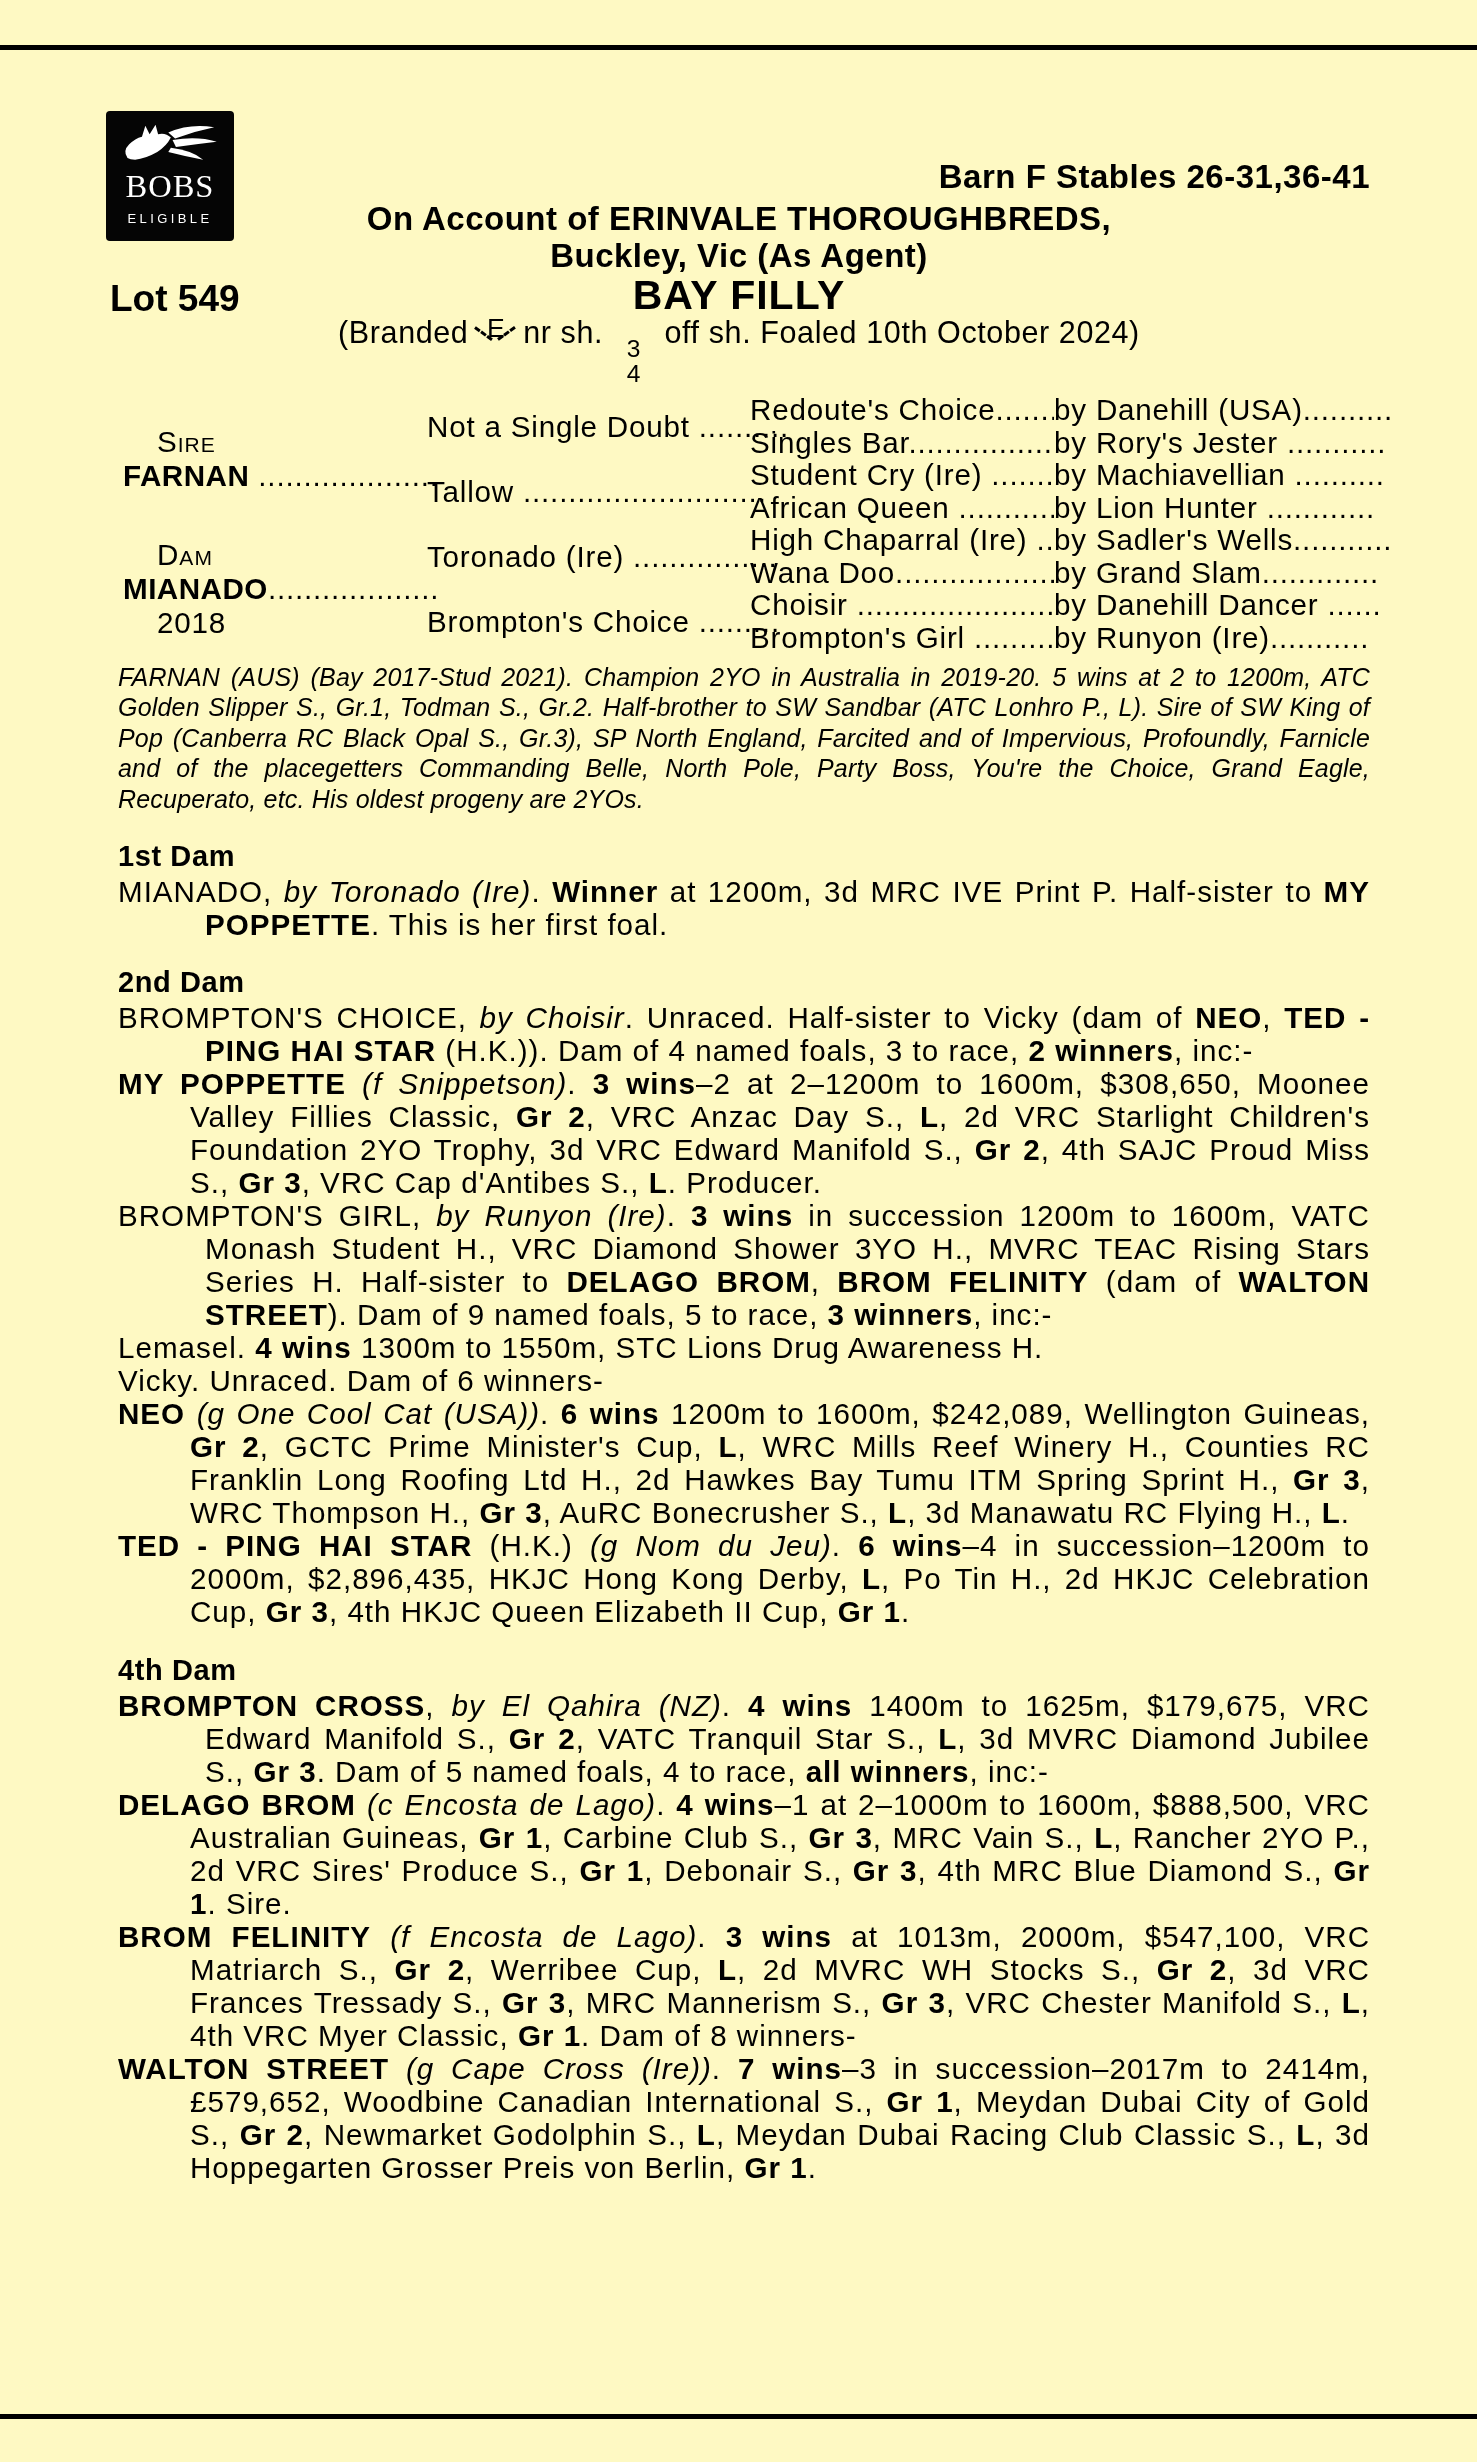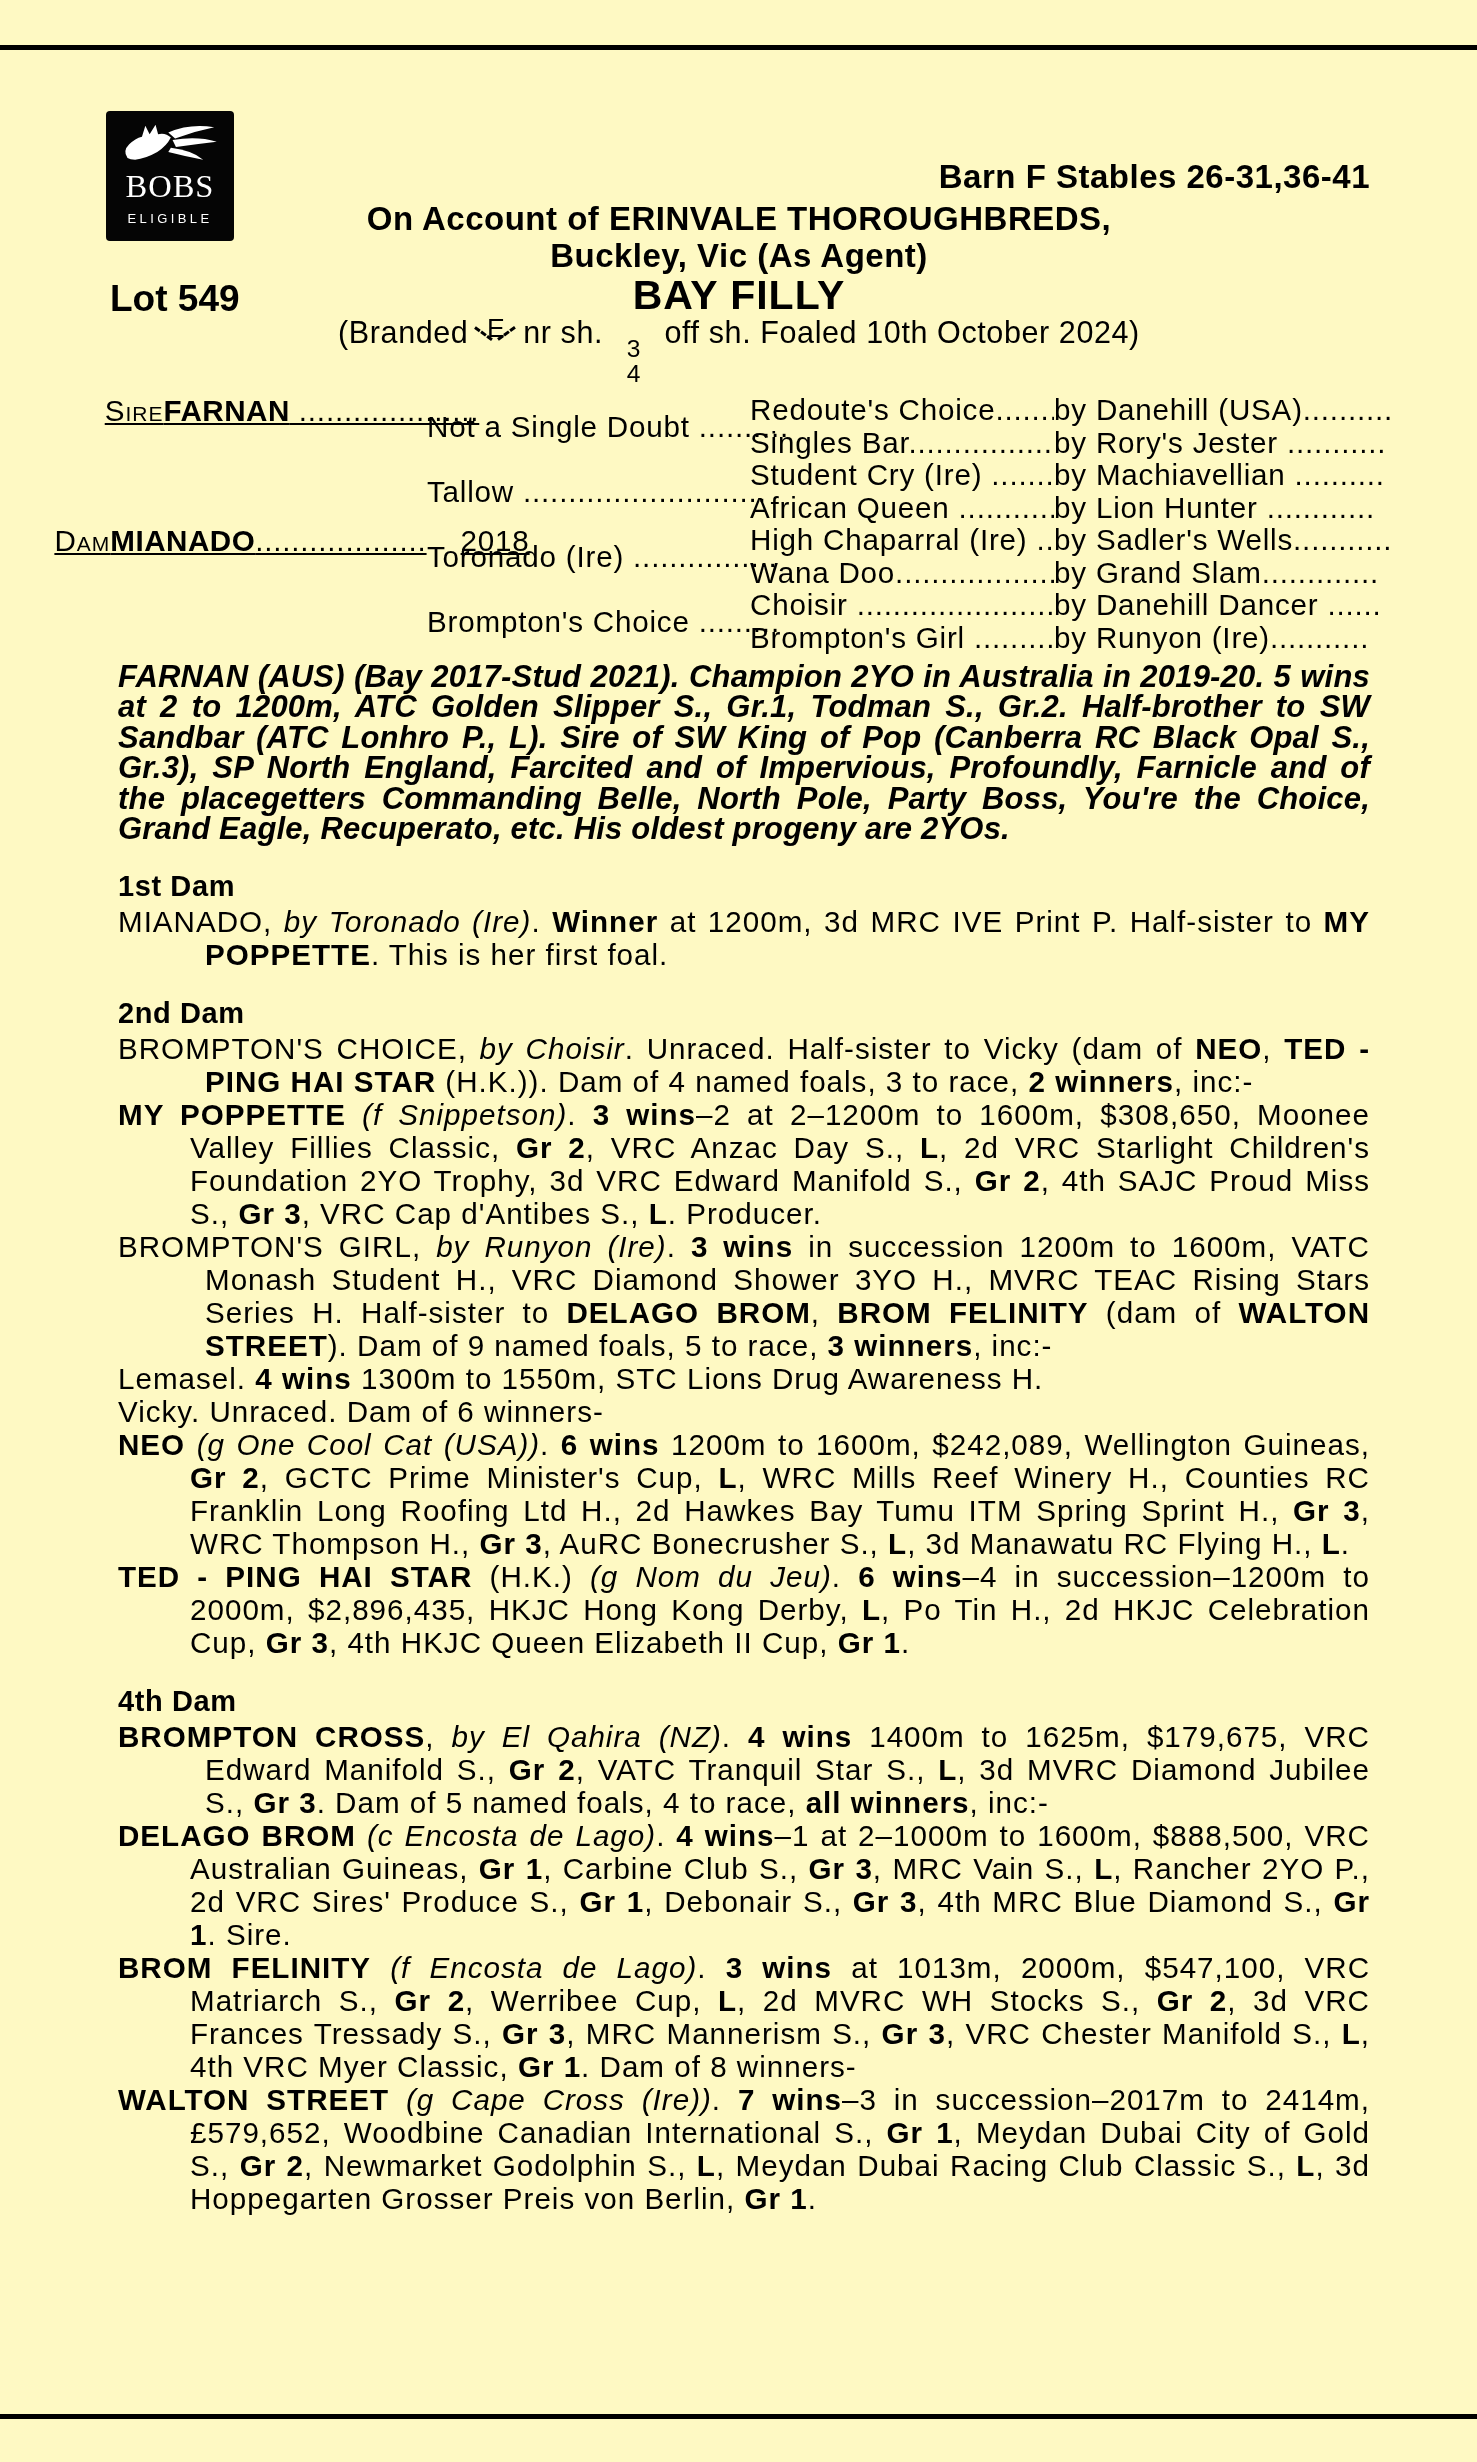--- a/index.html
+++ b/index.html
@@ -28,37 +28,37 @@
   .brand-mark::before{content:"";position:absolute;left:1px;top:15.8px;width:20.7px;border-top:3px dashed #000;transform:rotate(36deg);}
   .brand-mark::after{content:"";position:absolute;right:3px;top:15.8px;width:20.7px;border-top:3px dashed #000;transform:rotate(-36deg);}
 
   .frac{display:inline-flex;flex-direction:column;align-items:center;font-size:24.6px;line-height:1.02;
         vertical-align:-13.8px;margin:0 23.6px;}
 
   
   .pedigree{position:absolute;left:123px;right:108px;top:394px;display:grid;
             grid-template-columns:304px 323px auto;grid-auto-rows:32.5px;
             font-size:29.6px;letter-spacing:0.8px;white-space:nowrap;}
-  .ped-block{grid-column:1;display:flex;justify-content:center;text-decoration:underline;}
+  .ped-block{grid-column:1;display:flex;flex-direction:column;justify-content:center;}
   .ped-sire{grid-row:1/5;}
   .ped-dam{grid-row:5/9;}
   .ped-label{padding-left:34px;font-variant:small-caps;letter-spacing:1px;}
   .ped-year{padding-left:34px;}
   .ped-name b{letter-spacing:0.5px;}
   .ped-parent{grid-column:2;display:flex;align-items:center;}
   .pr1{grid-row:1/3;} .pr2{grid-row:3/5;} .pr3{grid-row:5/7;} .pr4{grid-row:7/9;}
   .ped-gp{grid-column:3;display:flex;align-items:center;}
   .gr1{grid-row:1;} .gr2{grid-row:2;} .gr3{grid-row:3;} .gr4{grid-row:4;}
   .gr5{grid-row:5;} .gr6{grid-row:6;} .gr7{grid-row:7;} .gr8{grid-row:8;}
   .gp-name{display:inline-block;width:304px;overflow:hidden;}
 
   
   .flow{position:absolute;left:118px;right:108px;top:648px;font-size:29.6px;line-height:33px;letter-spacing:1px;}
   .flow p{margin:0;}
-  .sire-para{font-weight:bold;font-style:italic;font-size:31px;line-height:30.5px;letter-spacing:0.2px;
+  .sire-para{font-weight:normal;font-style:italic;font-size:25px;line-height:30.5px;letter-spacing:0.2px;
              text-align:justify;margin-top:13.8px !important;}
   .dam-h{font-size:29px;font-weight:bold;margin:24.6px 0 1px 0;line-height:35px;letter-spacing:0.6px;}
   .p-dam{text-align:justify;padding-left:87px;text-indent:-87px;}
   .p-l1{text-align:justify;margin-left:52px;padding-left:72px;text-indent:-72px;}
   .p-l2{text-align:justify;margin-left:46px;padding-left:59px;text-indent:-59px;}
   .p-l3{text-align:justify;margin-left:88px;padding-left:72px;text-indent:-72px;}
   .b{font-weight:bold;}
   .i{font-style:italic;}
 </style>
 </head>

